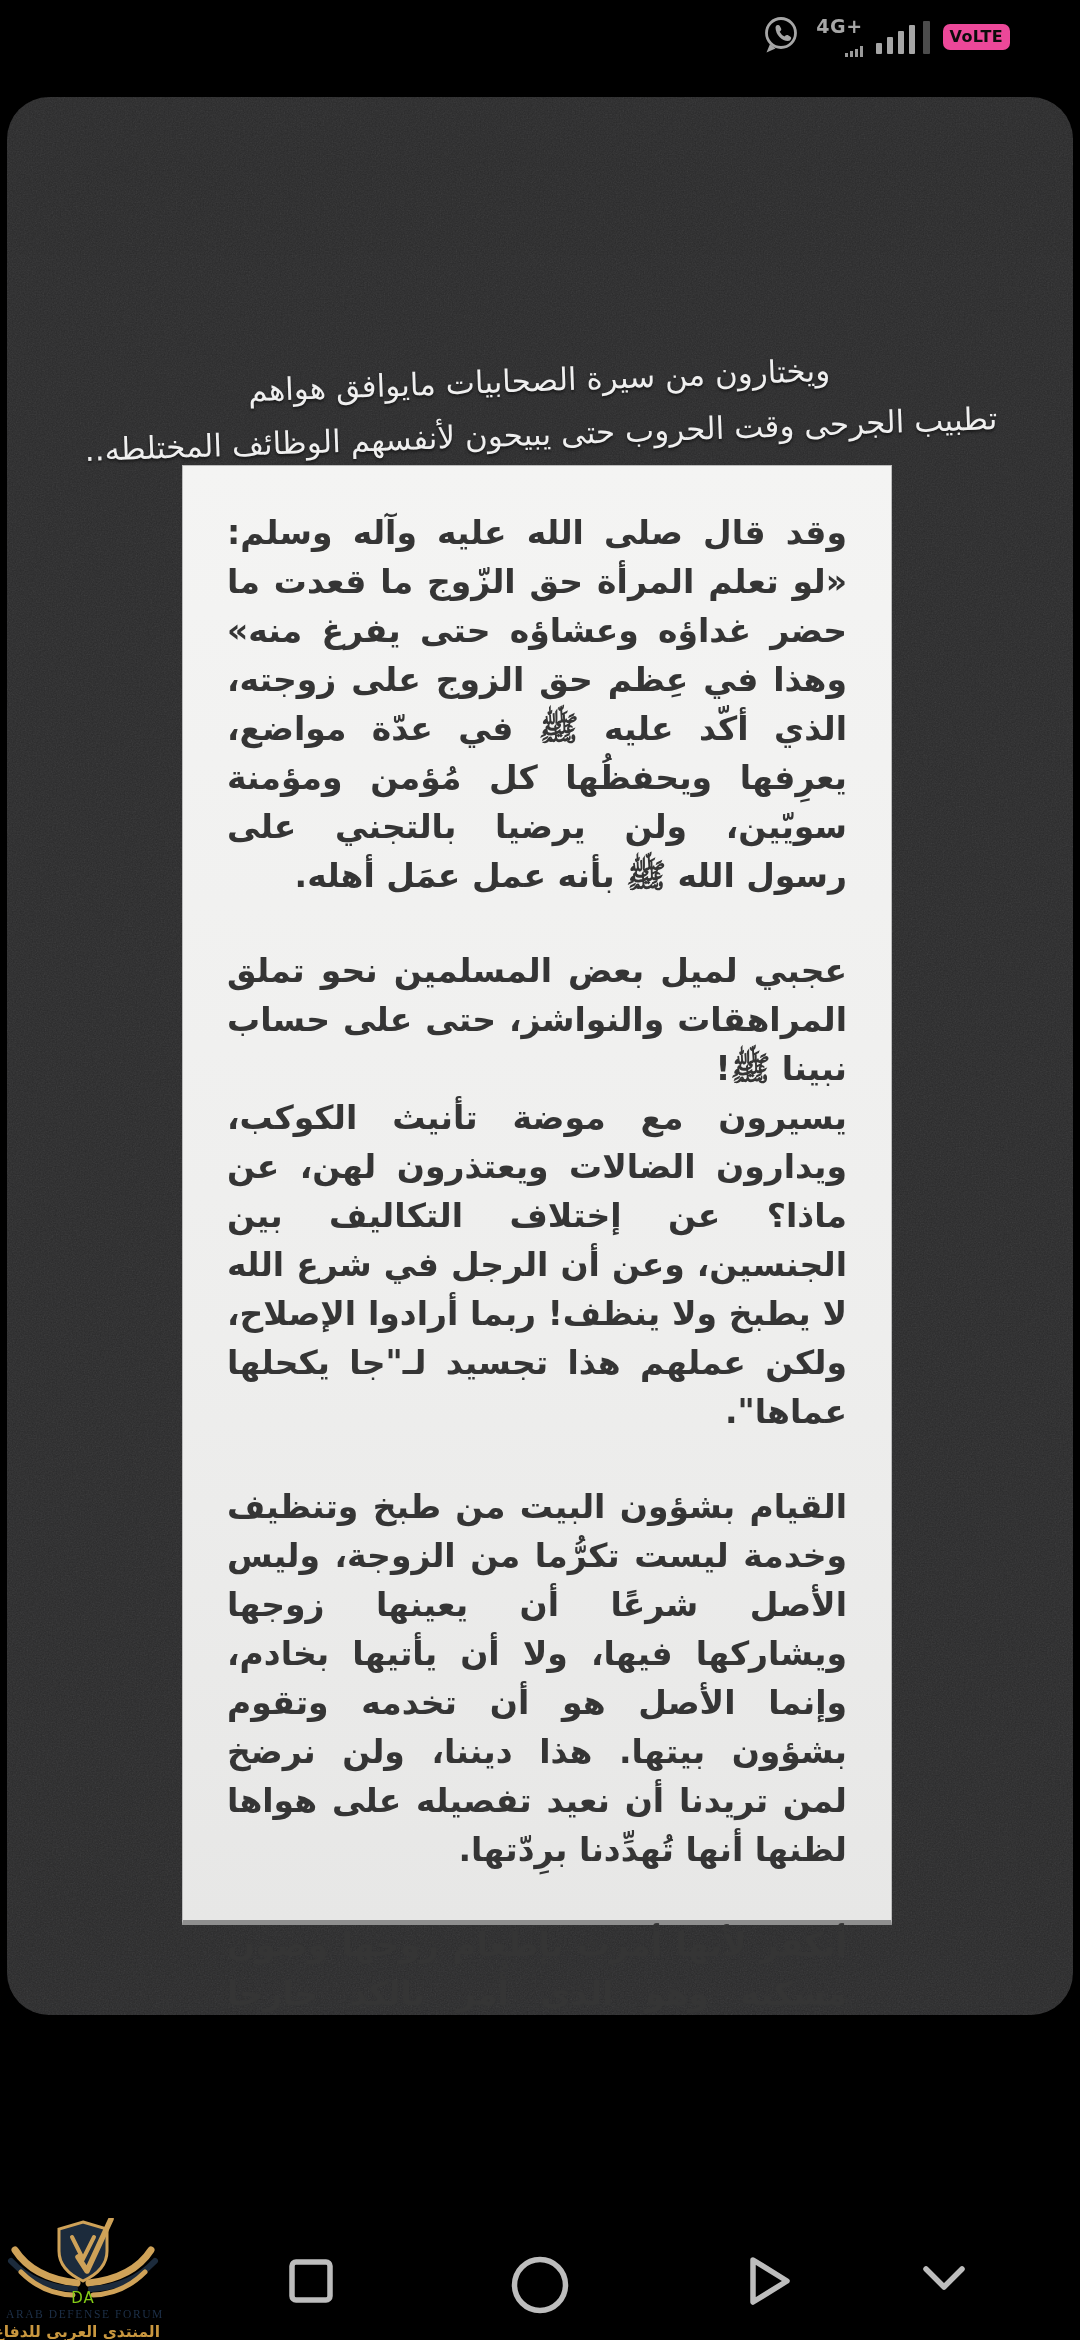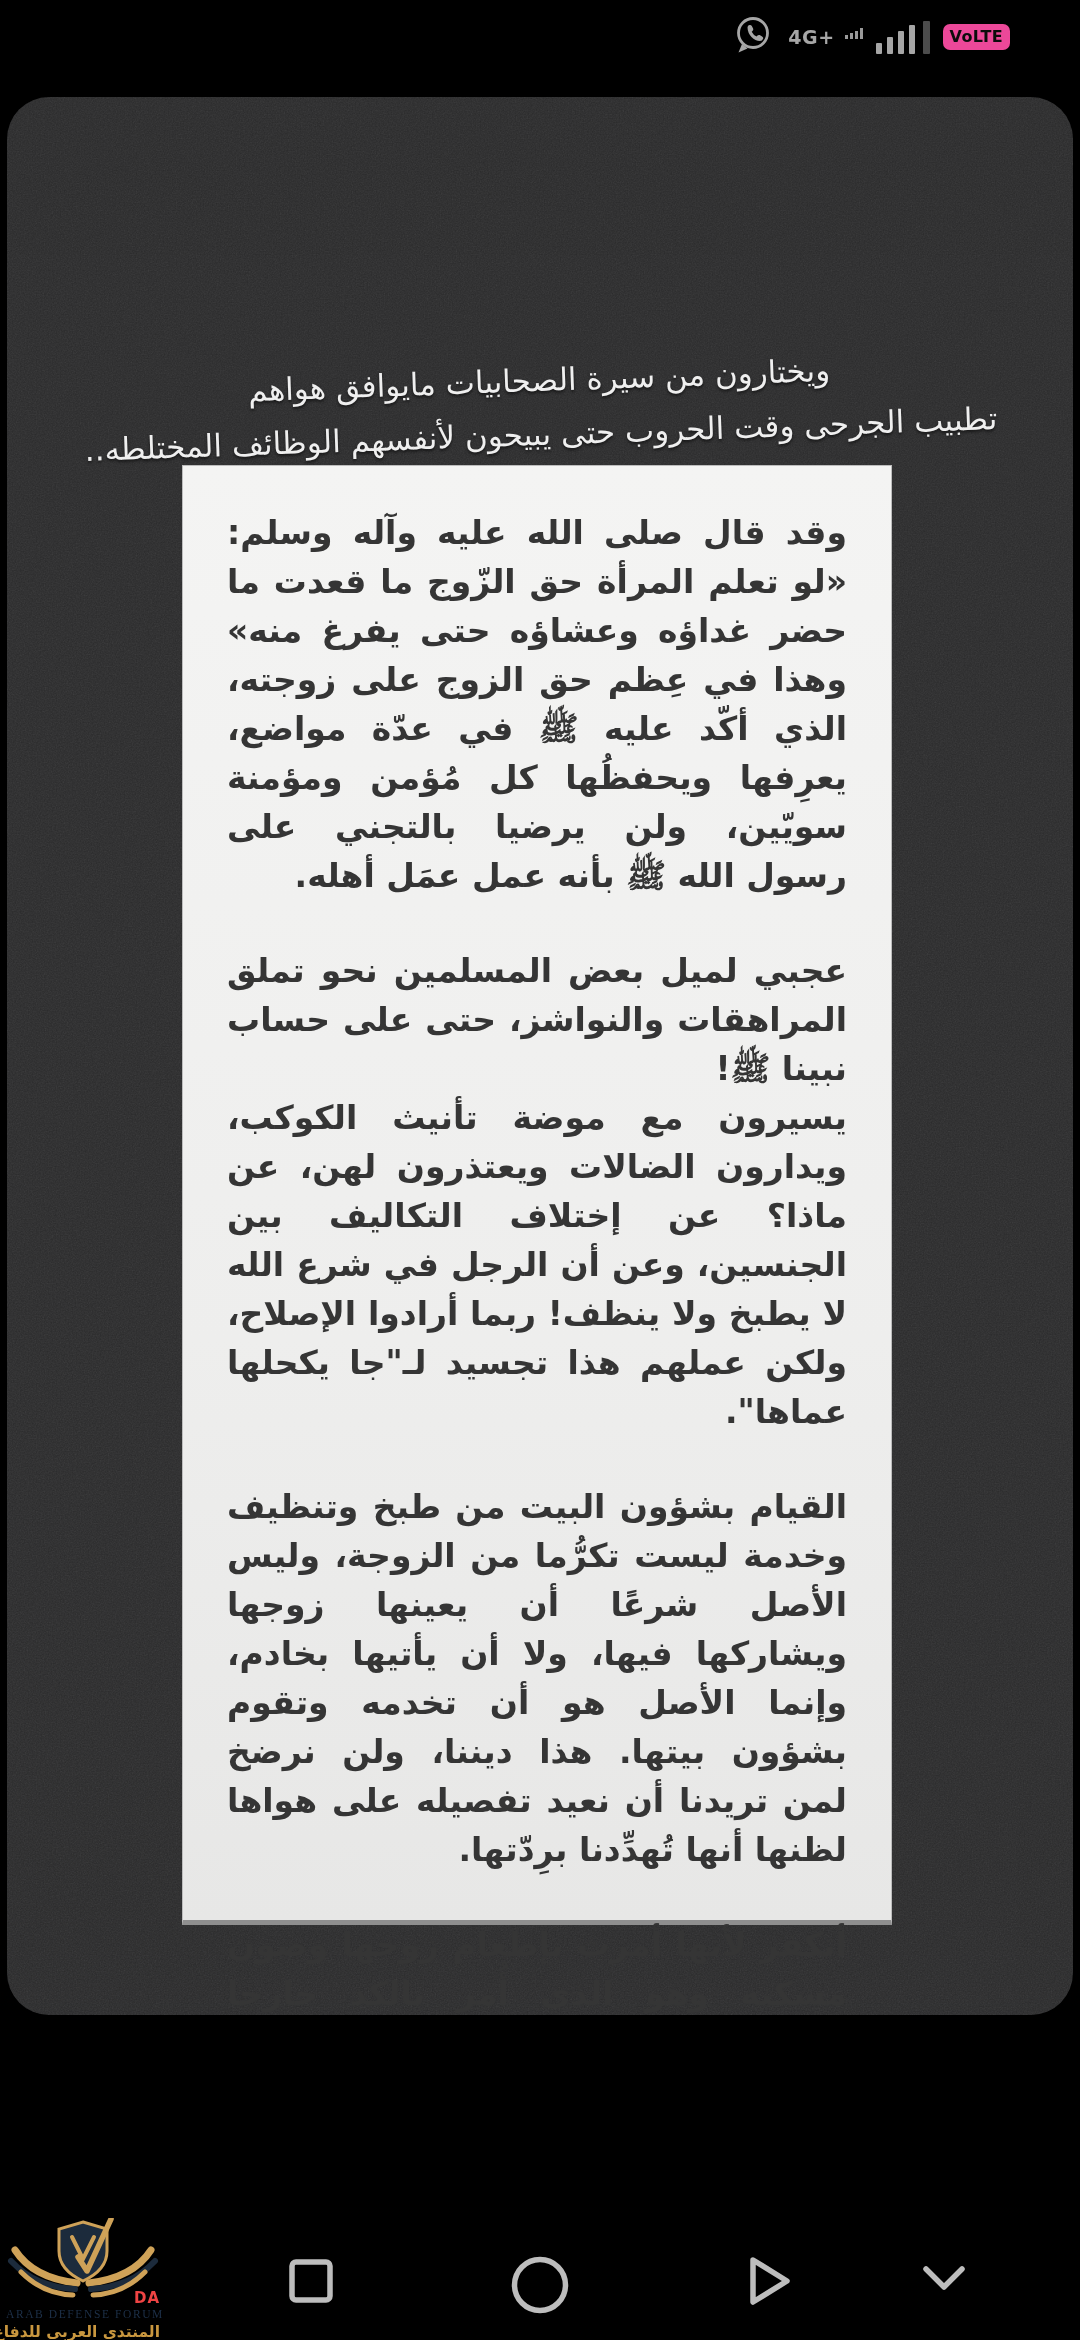--- a/index.html
+++ b/index.html
@@ -6,21 +6,21 @@
   body {
     width:1080px; height:2340px; position:relative; overflow:hidden;
     background:#000; font-family:"DejaVu Sans", sans-serif;
   }
   
   .status-bar { position:absolute; top:0; left:0; width:1080px; height:74px; background:#000; }
   .sb-left  { position:absolute; left:60px; top:12px; height:50px; display:flex; align-items:center; gap:13px; }
   .sb-right { position:absolute; right:70px; top:10px; height:54px; display:flex; align-items:center; gap:13px; }
   .sb-text { color:#a6a6a6; font-size:28px; font-weight:600; direction:ltr; unicode-bidi:bidi-override; }
   .sb-pct  { color:#a6a6a6; font-size:25px; font-weight:600; direction:ltr; unicode-bidi:bidi-override; }
-  .net-stack { display:flex; flex-direction:row; align-items:flex-start; line-height:1; gap:10px; }
+  .net-stack { display:flex; flex-direction:column; align-items:flex-end; line-height:1; gap:10px; }
   .net-label { color:#a6a6a6; font-size:19px; font-weight:700; letter-spacing:0.5px; }
   .mini-bars { display:flex; align-items:flex-end; gap:2px; }
   .mini-bars i { display:block; width:3px; background:#9a9a9a; }
   .mini-bars i:nth-child(1){height:4px;} .mini-bars i:nth-child(2){height:6px;}
   .mini-bars i:nth-child(3){height:8px;} .mini-bars i:nth-child(4){height:11px;}
   .sig { display:flex; align-items:flex-end; gap:5px; }
   .sig i { display:block; width:6px; background:#a6a6a6; border-radius:1px; }
   .sig i:nth-child(1){height:11px;} .sig i:nth-child(2){height:17px;}
   .sig i:nth-child(3){height:23px;} .sig i:nth-child(4){height:29px;}
   .sig i.dim { height:33px; width:7px; background:#4c4c4c; margin-left:3px; }
@@ -36,21 +36,21 @@
   .story-card { position:absolute; left:175px; top:368px; width:710px; height:1460px;
                 box-sizing:border-box; padding:42px 44px 40px;
                 background:linear-gradient(180deg,#f4f4f3 0%,#eeeeed 60%,#e7e7e6 100%);
                 border:1px solid #bdbdbd; border-bottom:5px solid #8f8f8f;
                 direction:rtl; text-align:justify; color:#353535;
                 font-size:33px; line-height:49px; font-weight:700; }
   .para { margin:0 0 46px 0; }
   .para:last-child { margin-bottom:0; }
   
   .watermark { position:absolute; left:6px; top:2218px; width:154px; text-align:center; }
-  .wm-da { color:#ef4444; font-size:15px; font-weight:700; letter-spacing:1px; margin-top:-21px;text-align:right; }
+  .wm-da { color:#84cc16; font-size:15px; font-weight:400; letter-spacing:1px; margin-top:-21px; }
   .wm-en { font-family:"Liberation Serif", serif; color:#1d3049; font-size:11.5px;
            letter-spacing:1.6px; font-weight:400; margin-top:1px; white-space:nowrap; }
   .wm-ar { color:#c9973f; font-size:15.5px; font-weight:700; margin-top:3px; direction:rtl; white-space:nowrap; }
   
   .nav-btn { position:absolute; background:none; border:none; padding:0; cursor:pointer; }
   .nav-square  { left:289px; top:2259px; }
   .nav-circle  { left:511px; top:2256px; }
   .nav-play    { left:747px; top:2253px; }
   .nav-chevron { left:921px; top:2264px; }
 </style>

